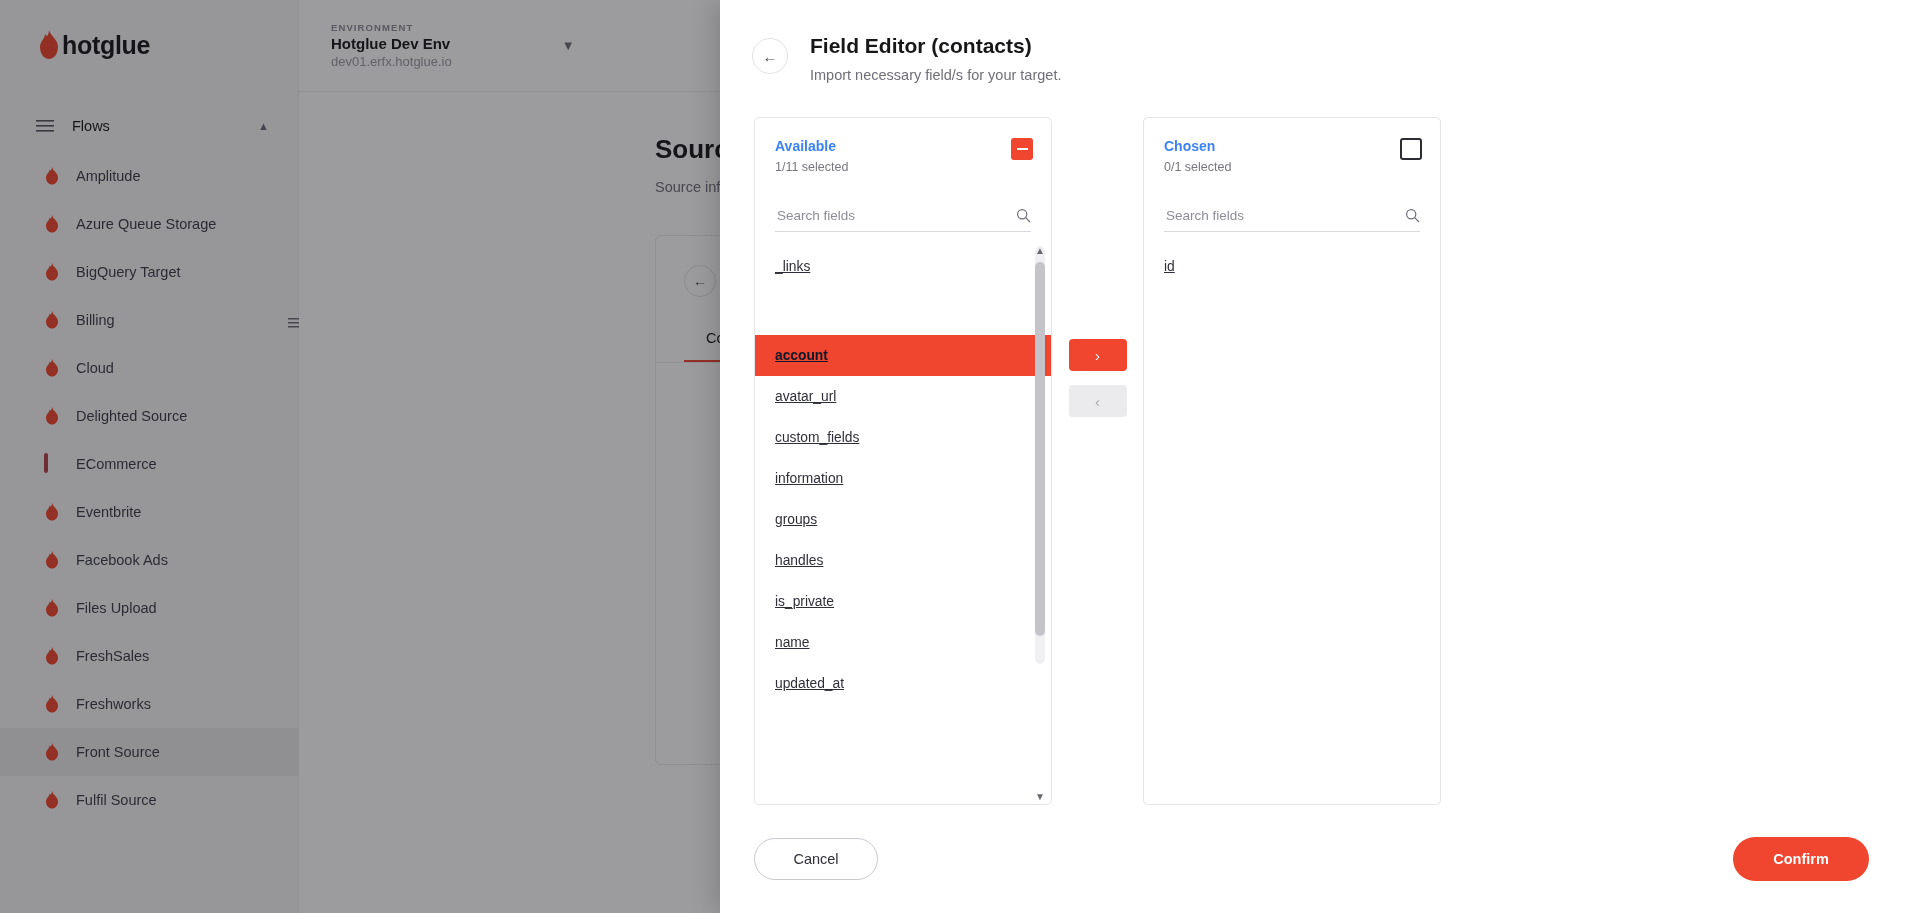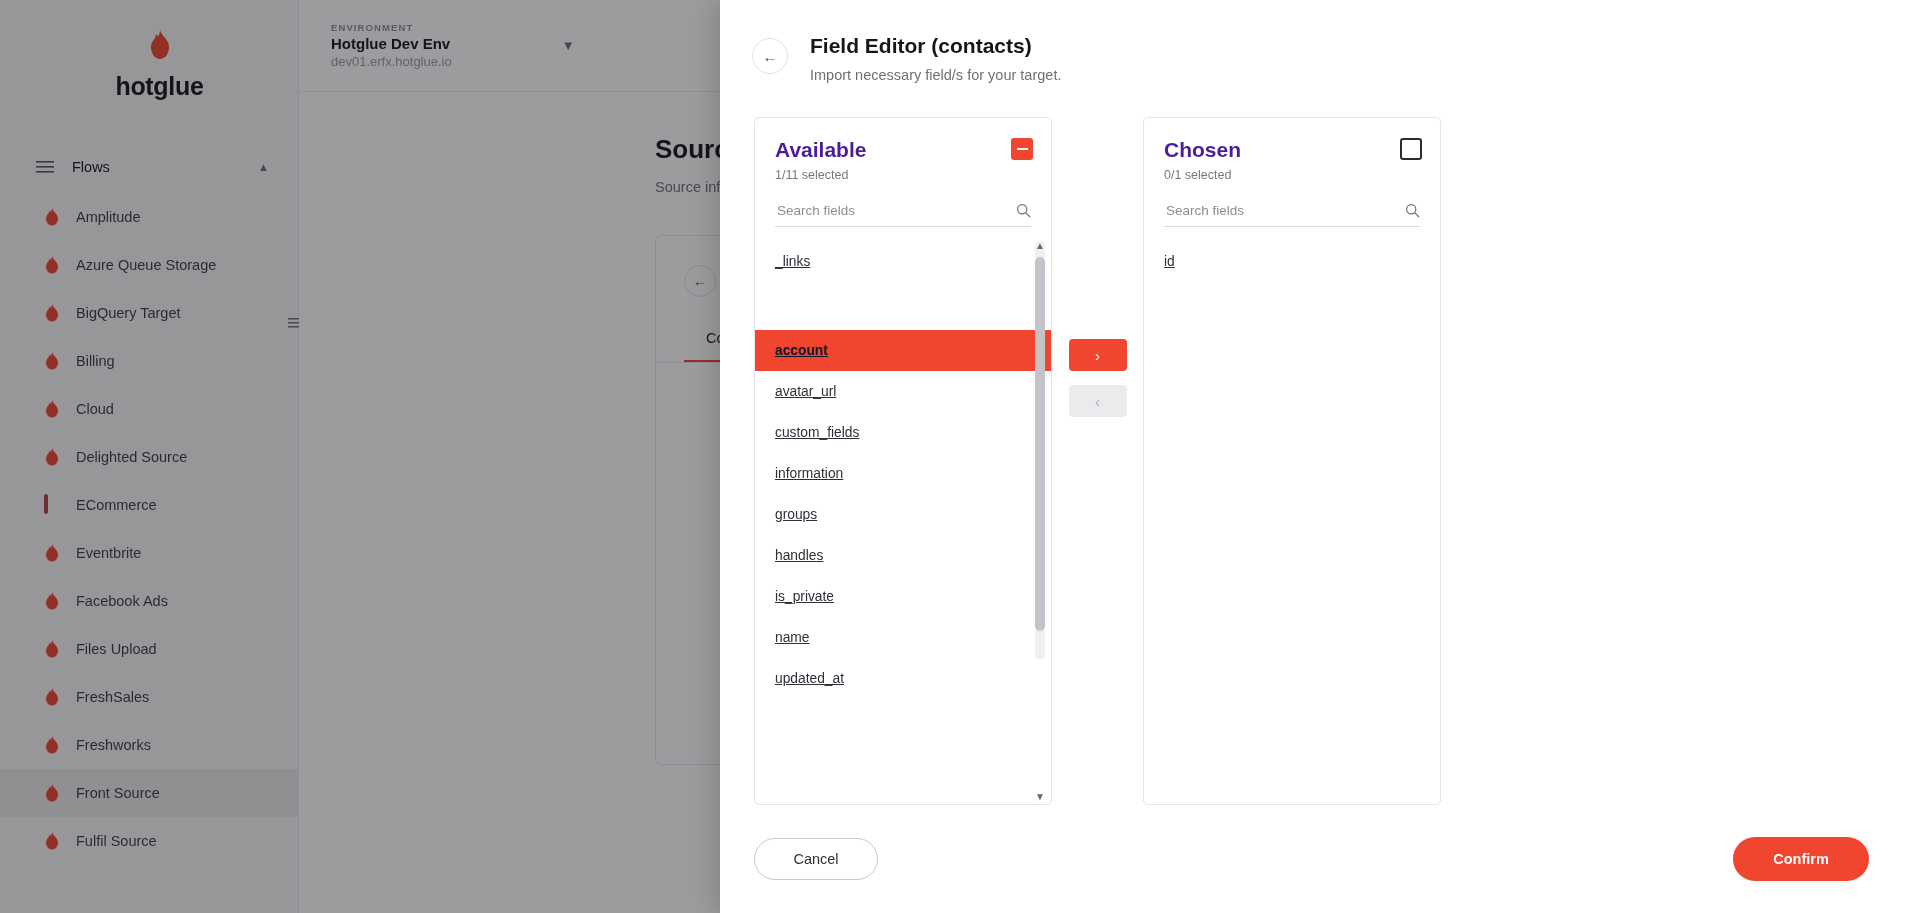--- a/index.html
+++ b/index.html
@@ -15,23 +15,22 @@
   
   .bg { position: absolute; inset: 0; display: flex; }
 
   .sidebar {
     width: 299px; height: 913px;
     background: #f7f7f8;
     border-right: 1px solid #ebebee;
     position: relative;
   }
   .logo-row {
-    display: flex; align-items: center; gap: 12px;
-    padding: 30px 0 0 21px;
-    flex-direction: column;
+    display: flex; align-items: center; 
+    padding: 30px 0 0 36px;
   }
   .logo-mark { width: 26px; height: 30px; position: relative; }
   .logo-mark svg { display: block; }
   .logo-text {
     font-size: 25px; font-weight: bold; color: #17171a; letter-spacing: -0.3px;
   }
   .nav { margin-top: 46px; }
   .nav-item {
     display: flex; align-items: center; gap: 18px;
     height: 40px; padding-left: 36px;
@@ -140,22 +139,22 @@
   .panel {
     border: 1px solid #e4e4e9; border-radius: 5px; background: #fff;
     display: flex; flex-direction: column; position: relative;
   }
   .panel.available { width: 298px; }
   .panel.chosen { width: 298px; }
   .panel-head {
     display: flex; align-items: flex-start; justify-content: space-between;
     padding: 20px 18px 0 20px;
   }
-  .panel-title { font-size: 21px; color: #4c1d95; font-weight: bold; margin: 0; }
-  .panel-count { font-size: 12.5px; color: #77777f; margin: 6px 0 2px 0; }
+  .panel-title { font-size: 14px; color: #3b82f6; font-weight: bold; margin: 0; }
+  .panel-count { font-size: 12.5px; color: #77777f; margin: 6px 0 15px 0; }
   .cb {
     width: 22px; height: 22px; border-radius: 3px; cursor: pointer;
     display: flex; align-items: center; justify-content: center;
   }
   .cb.indeterminate { background: #f0452f; }
   .cb.indeterminate:after {
     content: ""; width: 11px; height: 2px; background: #fff; display: block;
   }
   .cb.empty { border: 2px solid #2c2c34; background: #fff; }
 

